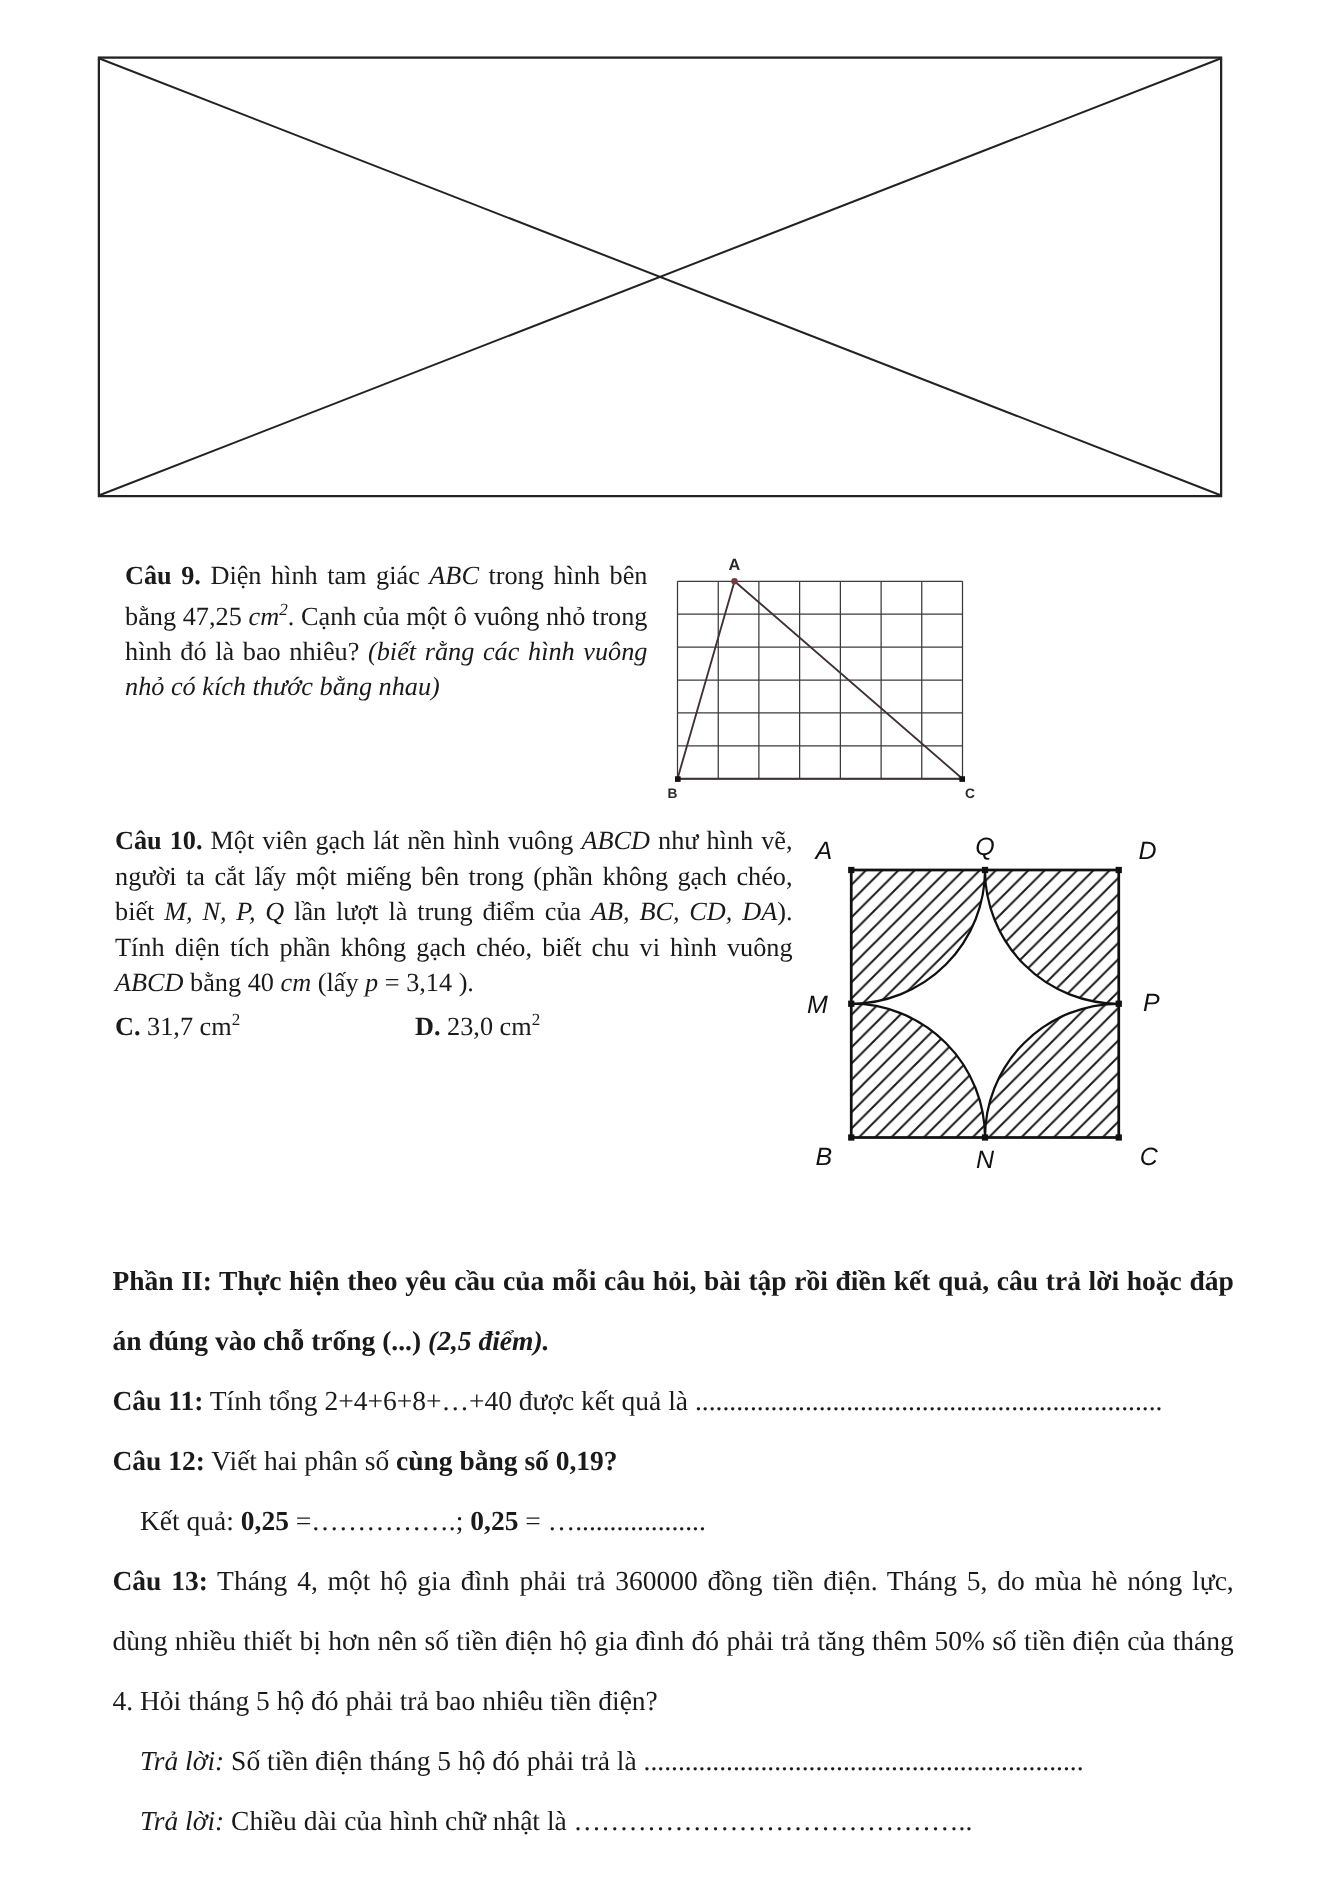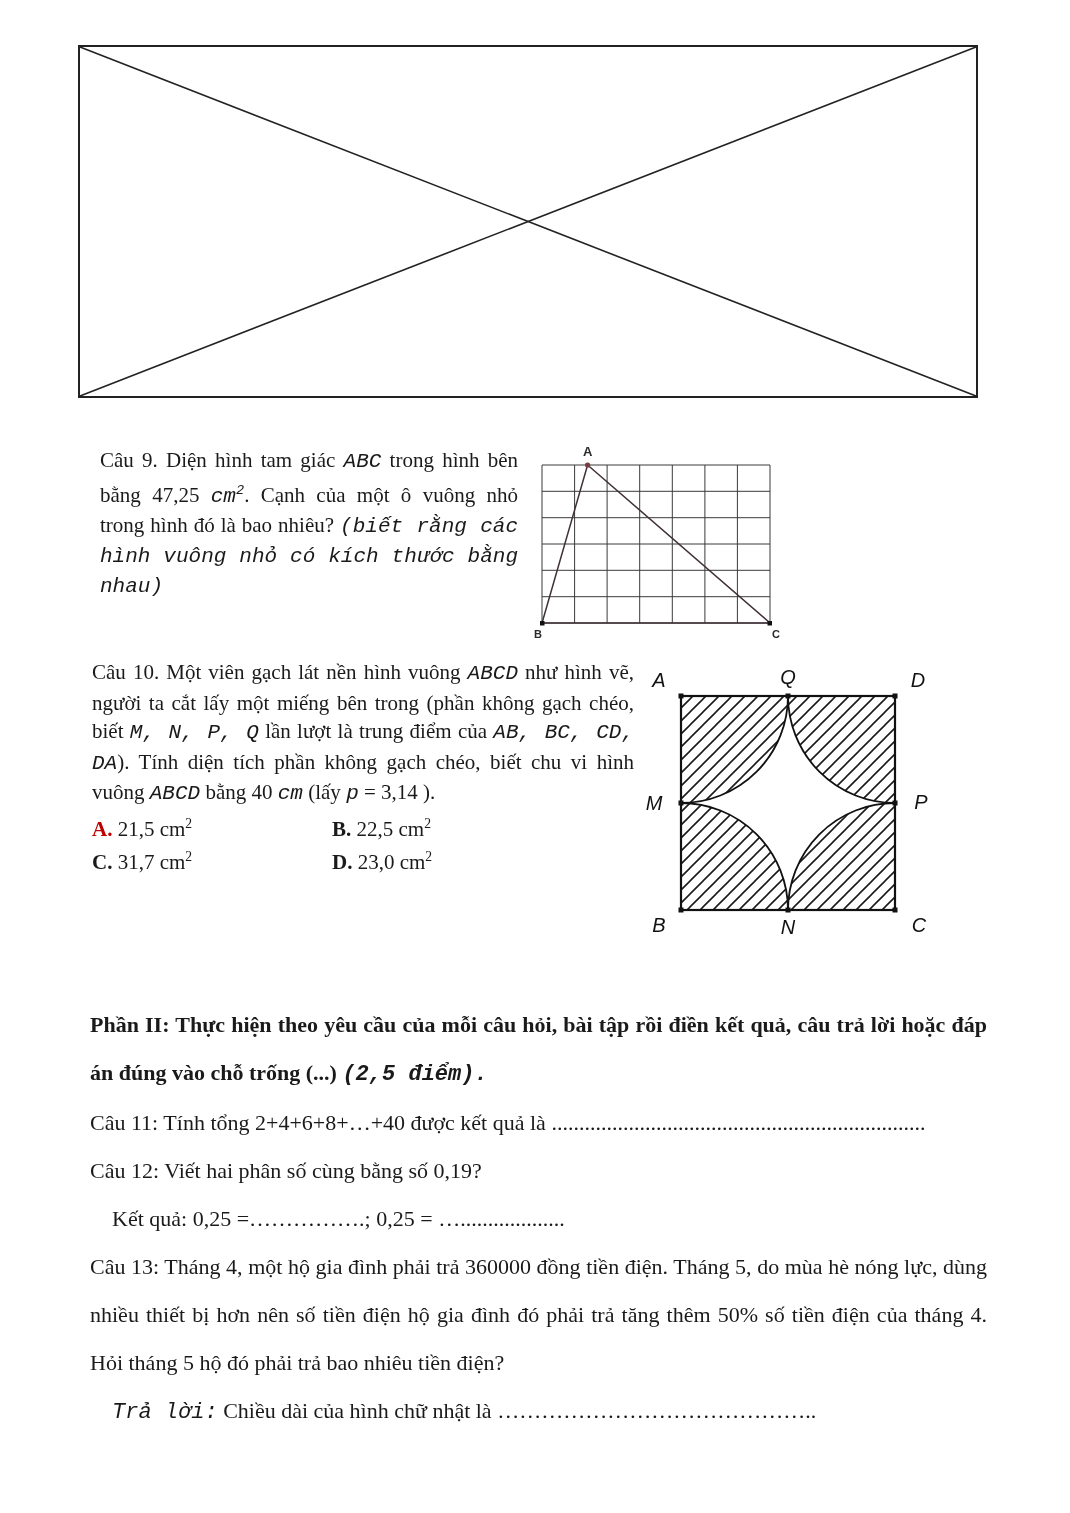--- a/index.html
+++ b/index.html
@@ -1,21 +1,21 @@
 <!DOCTYPE html>
 <html style="--accent-red: #c00000; --ink: #1a1a1a;"><head>
 <meta charset="utf-8">
 <style>
   html,body{margin:0;padding:0;background:#fff;}
   :root{--accent-red:#c00000;--ink:#1a1a1a;}
   .page{position:relative;width:1070px;height:1513px;background:#fff;color:var(--ink);
         font-family:"Liberation Serif","DejaVu Serif",serif;overflow:hidden;}
   .page p{margin:0;}
-  b{font-weight:normal;}
-  i{font-style:italic;font-family:Liberation Mono, monospace;}
+  b{font-weight:bold;}
+  i{font-style:italic;}
   sup{font-size:0.65em;}
   .red{color:var(--accent-red);}
 
   .placeholder{position:absolute;left:78px;top:45px;width:900px;height:353px;}
 
   .q-text{position:absolute;text-align:justify;font-size:21px;}
   #q9-block{left:100px;top:446px;width:418px;line-height:28px;}
   #q10-block{left:92px;top:658px;width:542px;line-height:28.6px;}
   .opts{margin-top:1px;}
   .opt-row{display:flex;line-height:28px;}
@@ -71,24 +71,20 @@
     <rect x="239.5" y="177" width="4.5" height="4.5" fill="#111"></rect>
     <text class="dg-label" x="59.6" y="12" font-size="13" font-weight="bold" fill="#2a2a2a" text-anchor="middle">A</text>
     <text class="dg-label" x="10" y="194" font-size="11" font-weight="bold" fill="#2a2a2a" text-anchor="middle">B</text>
     <text class="dg-label" x="248" y="194" font-size="11" font-weight="bold" fill="#2a2a2a" text-anchor="middle">C</text>
   </svg>
 
   <div class="q-text" id="q10-block">
     <p><b>Câu 10.</b><span> Một viên gạch lát nền hình vuông </span><i>ABCD</i><span> như hình vẽ, người ta cắt lấy một miếng bên trong (phần không gạch chéo, biết </span><i>M, N, P, Q</i><span> lần lượt là trung điểm của </span><i>AB, BC, CD, DA</i><span>). Tính diện tích phần không gạch chéo, biết chu vi hình vuông </span><i>ABCD</i><span> bằng 40 </span><i>cm</i><span> (lấy </span><i>p</i><span> = 3,14 ).</span></p>
     <div class="opts">
       <div class="opt-row">
-        <span class="opt"><b class="k red">A.</b><span> 21,5 cm</span><sup>2</sup></span>
-        <span class="opt"><b class="k">B.</b><span> 22,5 cm</span><sup>2</sup></span>
-      </div>
-      <div class="opt-row">
         <span class="opt"><b class="k">C.</b><span> 31,7 cm</span><sup>2</sup></span>
         <span class="opt"><b class="k">D.</b><span> 23,0 cm</span><sup>2</sup></span>
       </div>
     </div>
   </div>
 
   <svg class="square-svg" viewBox="0 0 300 285" width="300" height="285">
     <defs>
       <pattern id="hatch" patternUnits="userSpaceOnUse" width="13" height="13">
         <path d="M0,13 l13,-13 M-3,3 l6,-6 M10,16 l6,-6" stroke="#1a1a1a" stroke-width="1.6" fill="none"></path>
@@ -122,18 +118,19 @@
     <p class="hdr"><span>Phần II: Thực hiện theo yêu cầu của mỗi câu hỏi, bài tập rồi điền kết quả, câu trả lời hoặc đáp án đúng vào chỗ trống (...) </span><i>(2,5 điểm).</i></p>
 
     <p><b>Câu 11:</b><span>  Tính tổng 2+4+6+8+…+40 được kết quả là </span><span>....................................................................</span></p>
 
     <p><b>Câu 12:</b><span> Viết hai phân số </span><b>cùng bằng số 0,19?</b></p>
 
     <p class="indent"><span>Kết quả: </span><b>0,25</b><span> =</span><span>…………….</span><span>; </span><b>0,25</b><span> = </span><span>…...................</span></p>
 
     <p class="just"><b>Câu 13:</b><span>  Tháng 4, một hộ gia đình phải trả 360000 đồng tiền điện. Tháng 5, do mùa hè nóng lực, dùng nhiều thiết bị hơn nên số tiền điện hộ gia đình đó phải trả tăng thêm 50% số tiền điện của tháng 4. Hỏi tháng 5 hộ đó phải trả bao nhiêu tiền điện?</span></p>
 
+    <p class="indent"><i>Trả lời:</i><span> Số tiền điện tháng 5 hộ đó phải trả là </span><span>................................................................</span></p>
 
 
     <p class="indent"><i>Trả lời:</i><span> Chiều dài của hình chữ nhật là </span><span>……………………………………..</span></p>
   </div>
 
 </div>
 
 </body></html>

